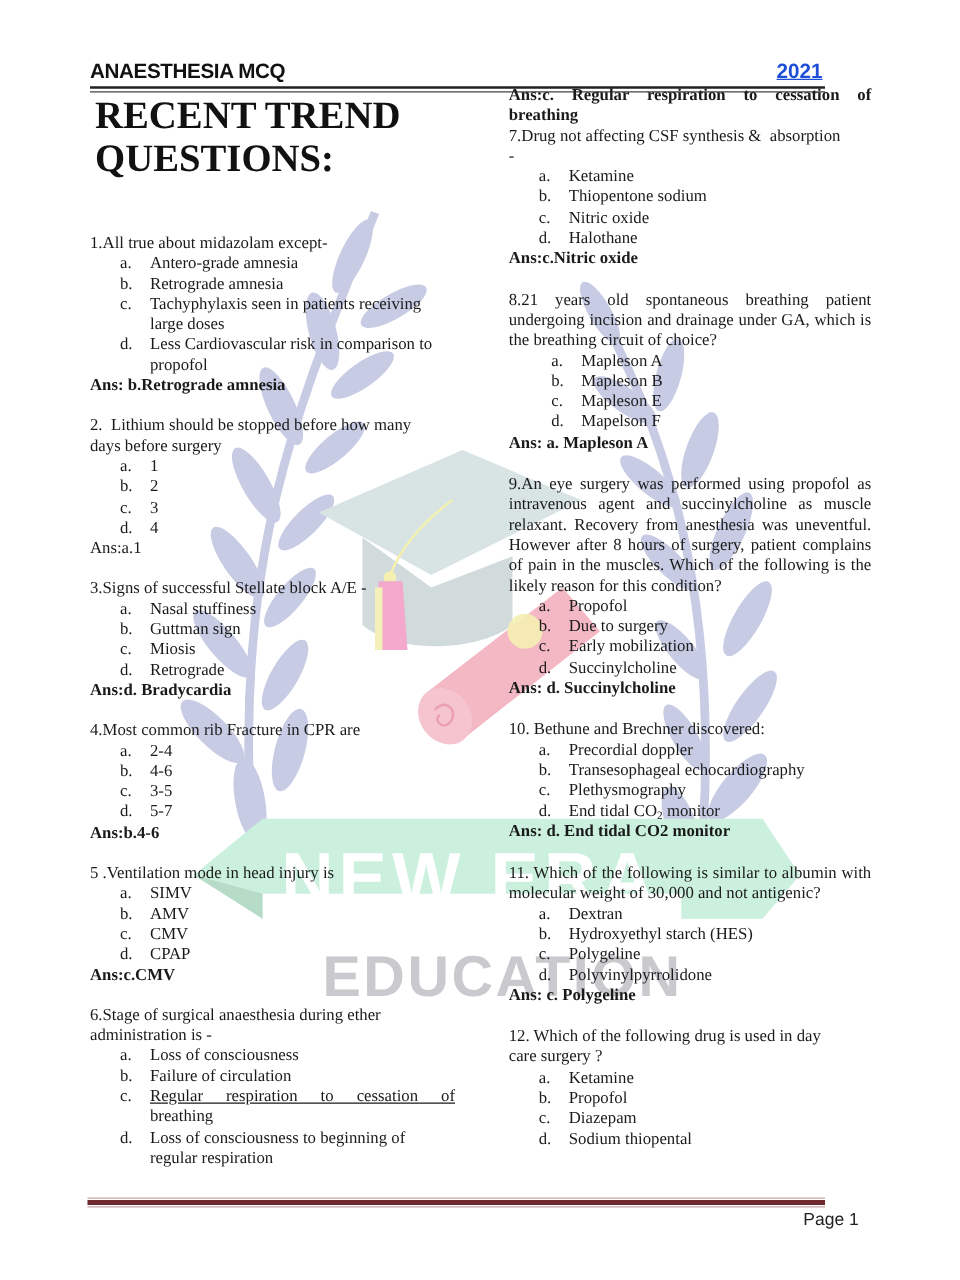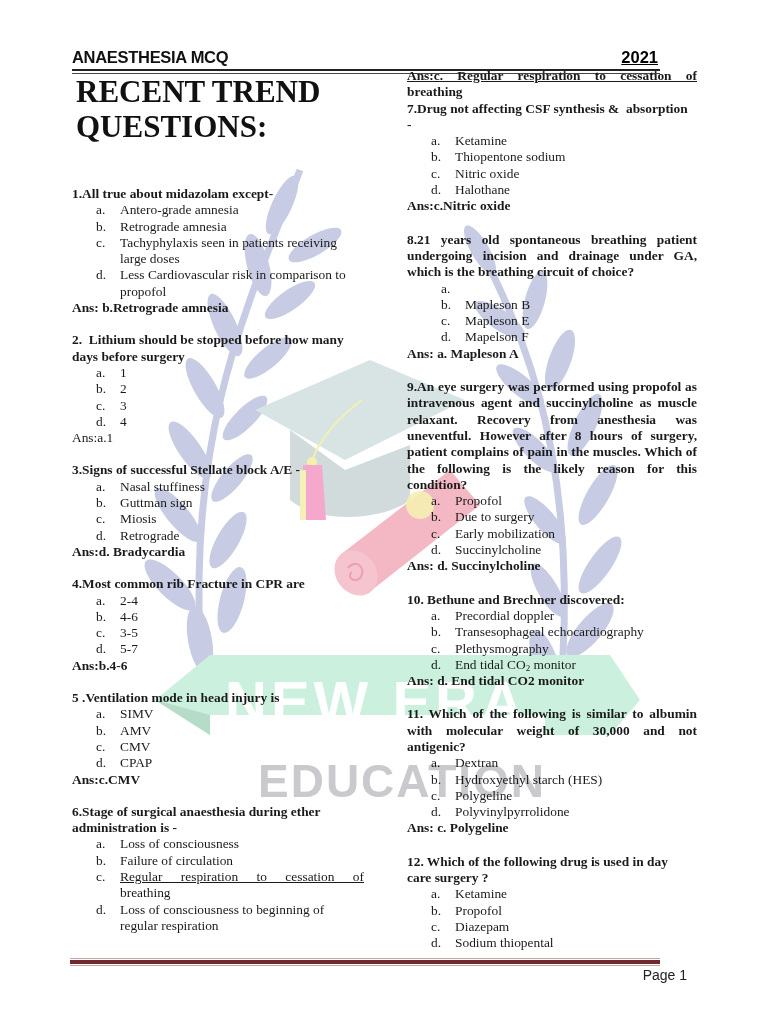--- a/index.html
+++ b/index.html
@@ -5,30 +5,30 @@
   html, body { margin:0; padding:0; }
   body {
     width:768px; height:1024px; background:#ffffff; position:relative; overflow:hidden;
     font-family:"Liberation Serif", serif; color:#1a1a1a;
   }
   .watermark { position:absolute; left:0; top:0; width:768px; height:1024px; z-index:0; pointer-events:none; }
   .header {
     position:absolute; left:72px; top:46px; width:588px; height:30px; z-index:2;
   }
   .header .title { position:absolute; left:0; top:2px; font-family:"Liberation Sans", sans-serif; font-size:16.5px; font-weight:bold; letter-spacing:-0.3px; color:#111; }
-  .header .year { position:absolute; right:2px; top:2px; font-family:"Liberation Sans", sans-serif; font-size:16.5px; font-weight:bold; color:#000000;text-decoration:underline; }
+  .header .year { position:absolute; right:2px; top:2px; font-family:"Liberation Sans", sans-serif; font-size:16.5px; font-weight:bold; color:#1d4ed8;text-decoration:underline; }
   .header .rule1 { position:absolute; left:0; top:23px; width:588px; height:2px; background:#222; }
   .header .rule2 { position:absolute; left:0; top:27px; width:588px; height:1px; background:#444; }
 
   .col { position:absolute; z-index:2; font-size:13.4px; line-height:16.3px; }
   .col-left { left:72px; top:70px; width:292px; }
   .col-right { left:407px; top:68px; width:290px; }
 
   .big-title { font-family:"Liberation Serif", serif; font-weight:bold; font-size:31px; line-height:35px; color:#111; margin:4px; }
-  .q { font-weight:bold; text-align:justify; text-align-last:left; }
+  .q { font-weight:normal; text-align:justify; text-align-last:left; }
   .opts { margin:0; padding:0; list-style:none; }
   .opt { display:flex; }
   .opt .lbl { width:24px; padding-left:24px; flex:none; }
   .opt .txt { flex:1; }
   .opt .txt.just { text-align:justify; text-align-last:justify;text-decoration:underline; }
   .ans { font-weight:bold; }
   .ans.plain { font-weight:normal; }
   .gap { height:16px; }
   sub { font-size:9px; vertical-align:-2px; line-height:0; }
 
@@ -255,21 +255,21 @@
           <span class="lbl">d.</span>
           <span class="txt"><span>Loss of consciousness to beginning of</span><br><span>regular respiration</span></span>
         </li>
     </ul>
   </div>
 </div>
 
 <div class="col col-right">
 
   <div>
-    <div class="ans" style="text-align:justify; text-align-last:justify;text-decoration:underline;"><span>Ans:c.  Regular  respiration  to  cessation of</span></div>
+    <div class="ans" style="text-align:justify; text-align-last:justify;"><span>Ans:c.  Regular  respiration  to  cessation of</span></div>
     <div class="ans">breathing</div>
   </div>
 
   <div>
     <div class="q"><span style="white-space:pre">7.Drug not affecting CSF synthesis &amp;  absorption</span><br><span>-</span></div>
     <ul class="opts">
       <li class="opt">
           <span class="lbl">a.</span>
           <span class="txt">Ketamine</span>
         </li>
@@ -288,20 +288,21 @@
     </ul>
     <div class="ans">Ans:c.Nitric oxide</div>
   </div>
   <div class="gap" style="height:17px"></div>
 
   <div>
     <div class="q">8.21 years old spontaneous breathing patient undergoing incision and drainage under GA, which is the breathing circuit of choice?</div>
     <ul class="opts" style="padding-left:10px">
       <li class="opt">
           <span class="lbl">a.</span>
+          <span class="txt">Mapleson A</span>
         </li>
       <li class="opt">
           <span class="lbl">b.</span>
           <span class="txt">Mapleson B</span>
         </li>
       <li class="opt">
           <span class="lbl">c.</span>
           <span class="txt">Mapleson E</span>
         </li>
       <li class="opt">

